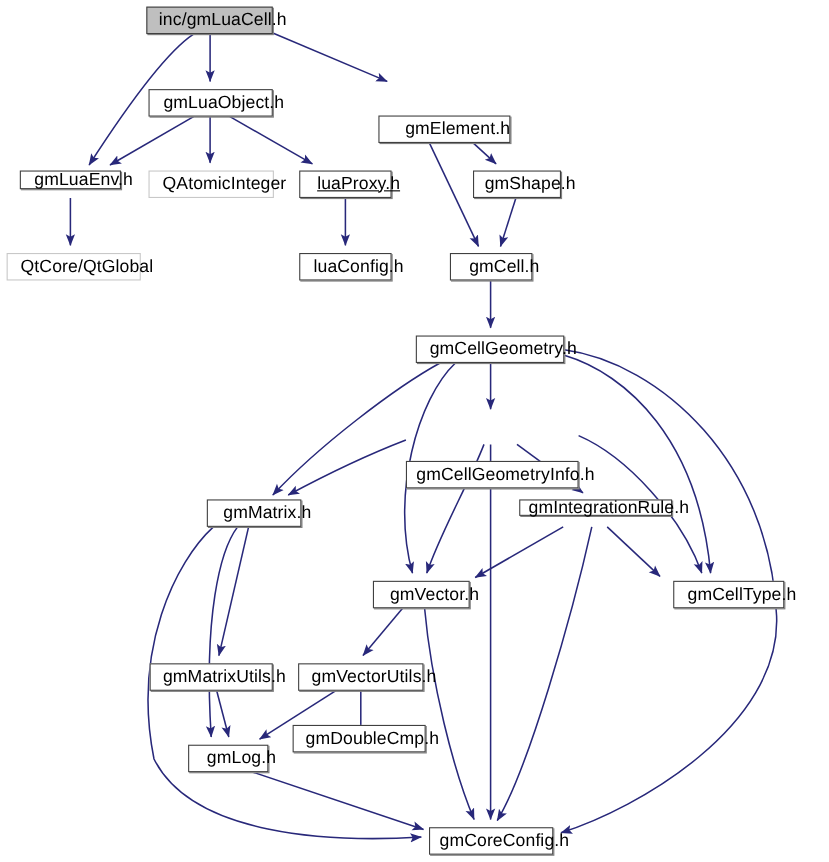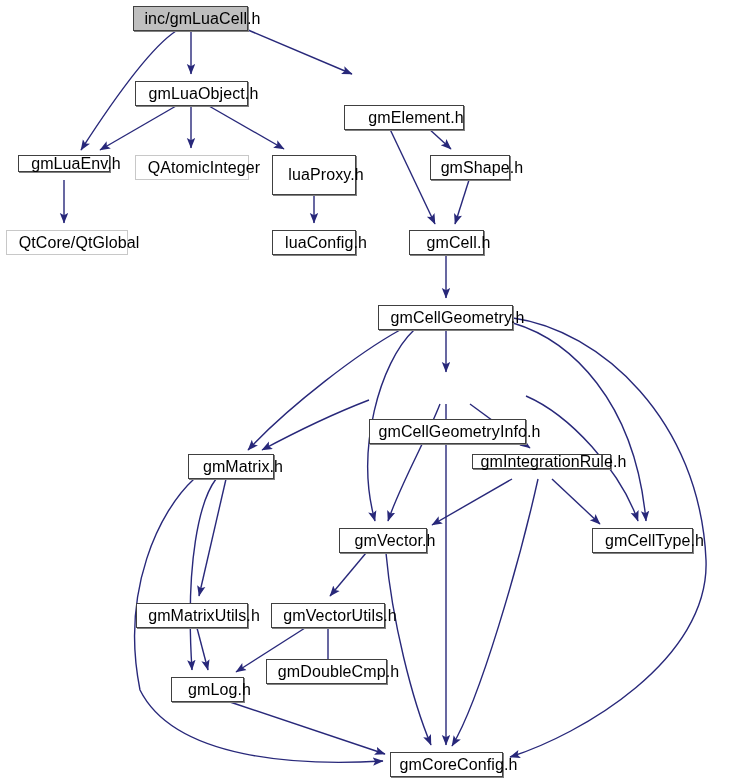--- a/index.html
+++ b/index.html
@@ -116,21 +116,21 @@
       </div>
       <div class="node kind-internal" style="left: 344px; top: 81px; width: 120px; height: 25px; margin-top: 24px;">
         <span class="node-label">gmElement.h</span>
       </div>
       <div class="node kind-internal" style="left: 18px; top: 155px; width: 92px; height: 17px;">
         <span class="node-label">gmLuaEnv.h</span>
       </div>
       <div class="node kind-external" style="left: 135px; top: 155px; width: 114px; height: 25px;">
         <span class="node-label">QAtomicInteger</span>
       </div>
-      <div class="node kind-internal" style="left: 272px; top: 155px; width: 84px; height: 40px;">
+      <div class="node kind-internal" style="left: 272px; top: 155px; width: 84px; height: 25px; text-decoration: underline;">
         <span class="node-label">luaProxy.h</span>
       </div>
       <div class="node kind-internal" style="left: 430px; top: 155px; width: 80px; height: 25px;">
         <span class="node-label">gmShape.h</span>
       </div>
       <div class="node kind-external" style="left: 6px; top: 230px; width: 122px; height: 25px;">
         <span class="node-label">QtCore/QtGlobal</span>
       </div>
       <div class="node kind-internal" style="left: 272px; top: 230px; width: 84px; height: 25px;">
         <span class="node-label">luaConfig.h</span>
@@ -146,21 +146,21 @@
       </div>
       <div class="node kind-internal" style="left: 188px; top: 454px; width: 86px; height: 25px;">
         <span class="node-label">gmMatrix.h</span>
       </div>
       <div class="node kind-internal" style="left: 472px; top: 454px; width: 139px; height: 15px;">
         <span class="node-label">gmIntegrationRule.h</span>
       </div>
       <div class="node kind-internal" style="left: 339px; top: 528px; width: 88px; height: 25px;">
         <span class="node-label">gmVector.h</span>
       </div>
-      <div class="node kind-internal" style="left: 592px; top: 528px; width: 101px; height: 25px;">
+      <div class="node kind-internal" style="left: 612px; top: 528px; width: 101px; height: 25px;">
         <span class="node-label">gmCellType.h</span>
       </div>
       <div class="node kind-internal" style="left: 136px; top: 603px; width: 112px; height: 25px;">
         <span class="node-label">gmMatrixUtils.h</span>
       </div>
       <div class="node kind-internal" style="left: 271px; top: 603px; width: 114px; height: 25px;">
         <span class="node-label">gmVectorUtils.h</span>
       </div>
       <div class="node kind-internal" style="left: 171px; top: 677px; width: 73px; height: 25px;">
         <span class="node-label">gmLog.h</span>

